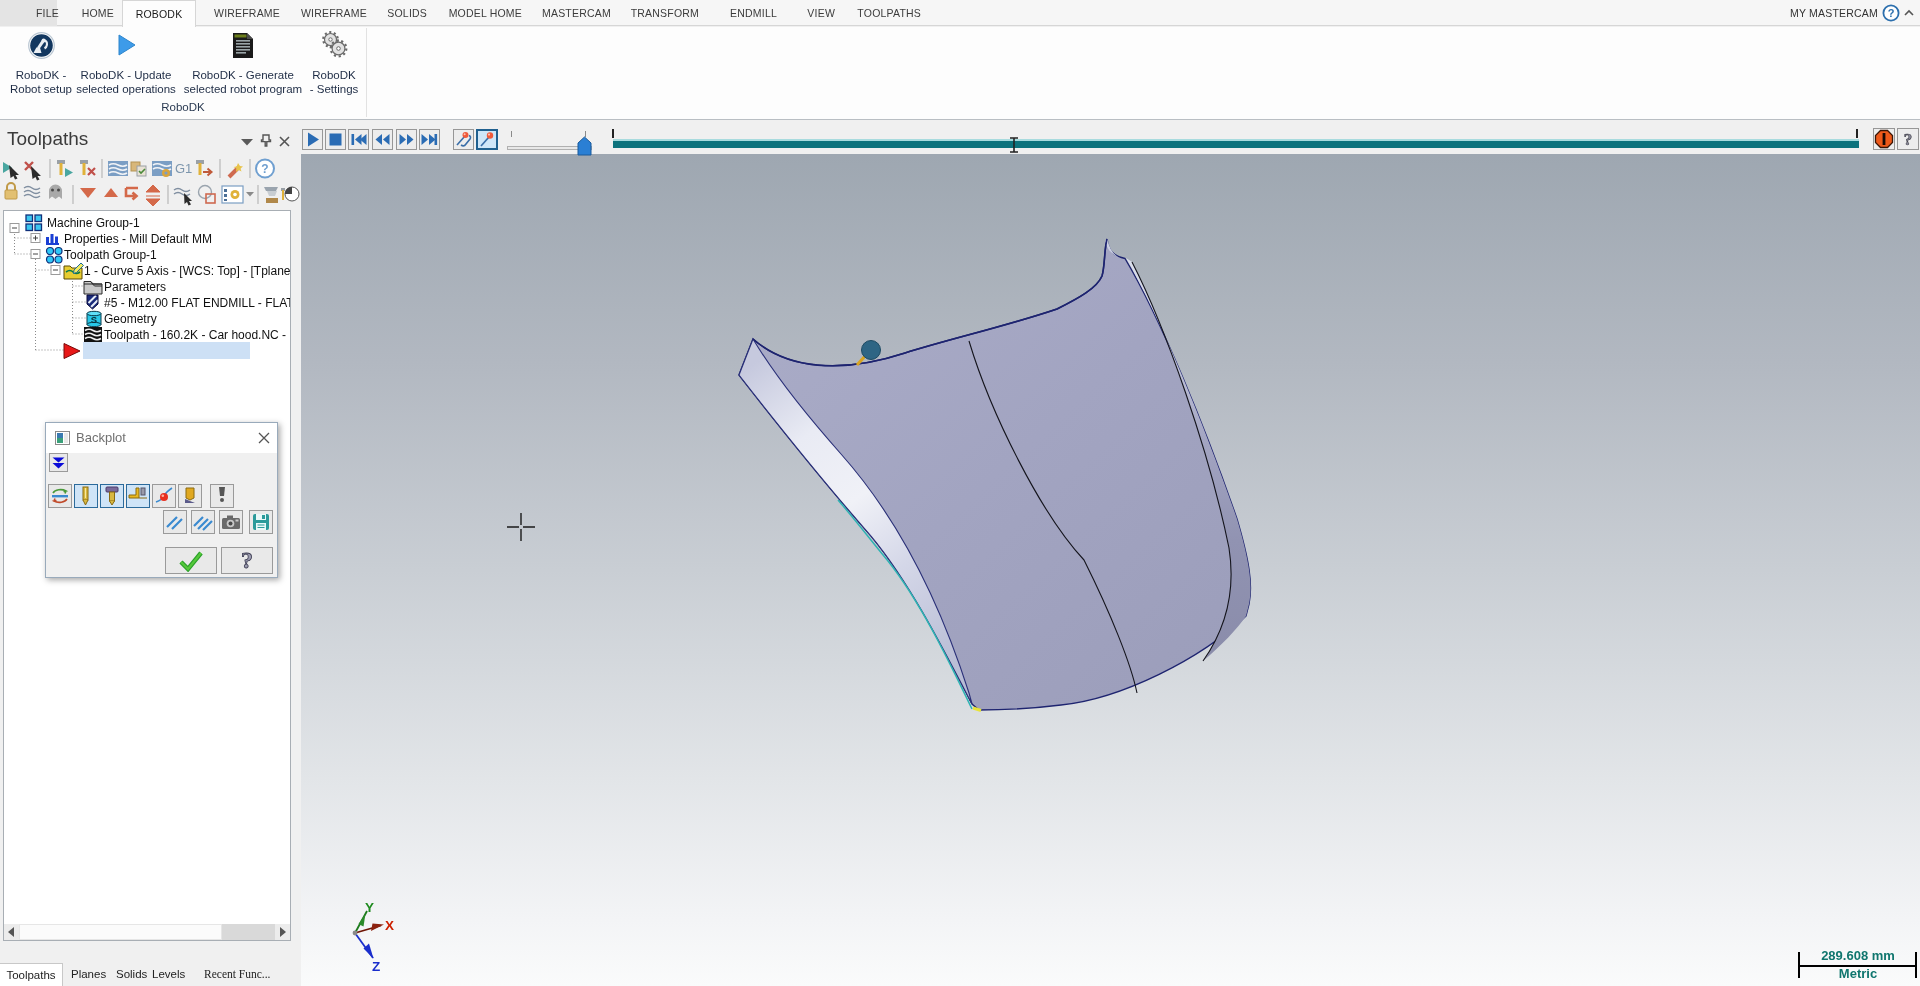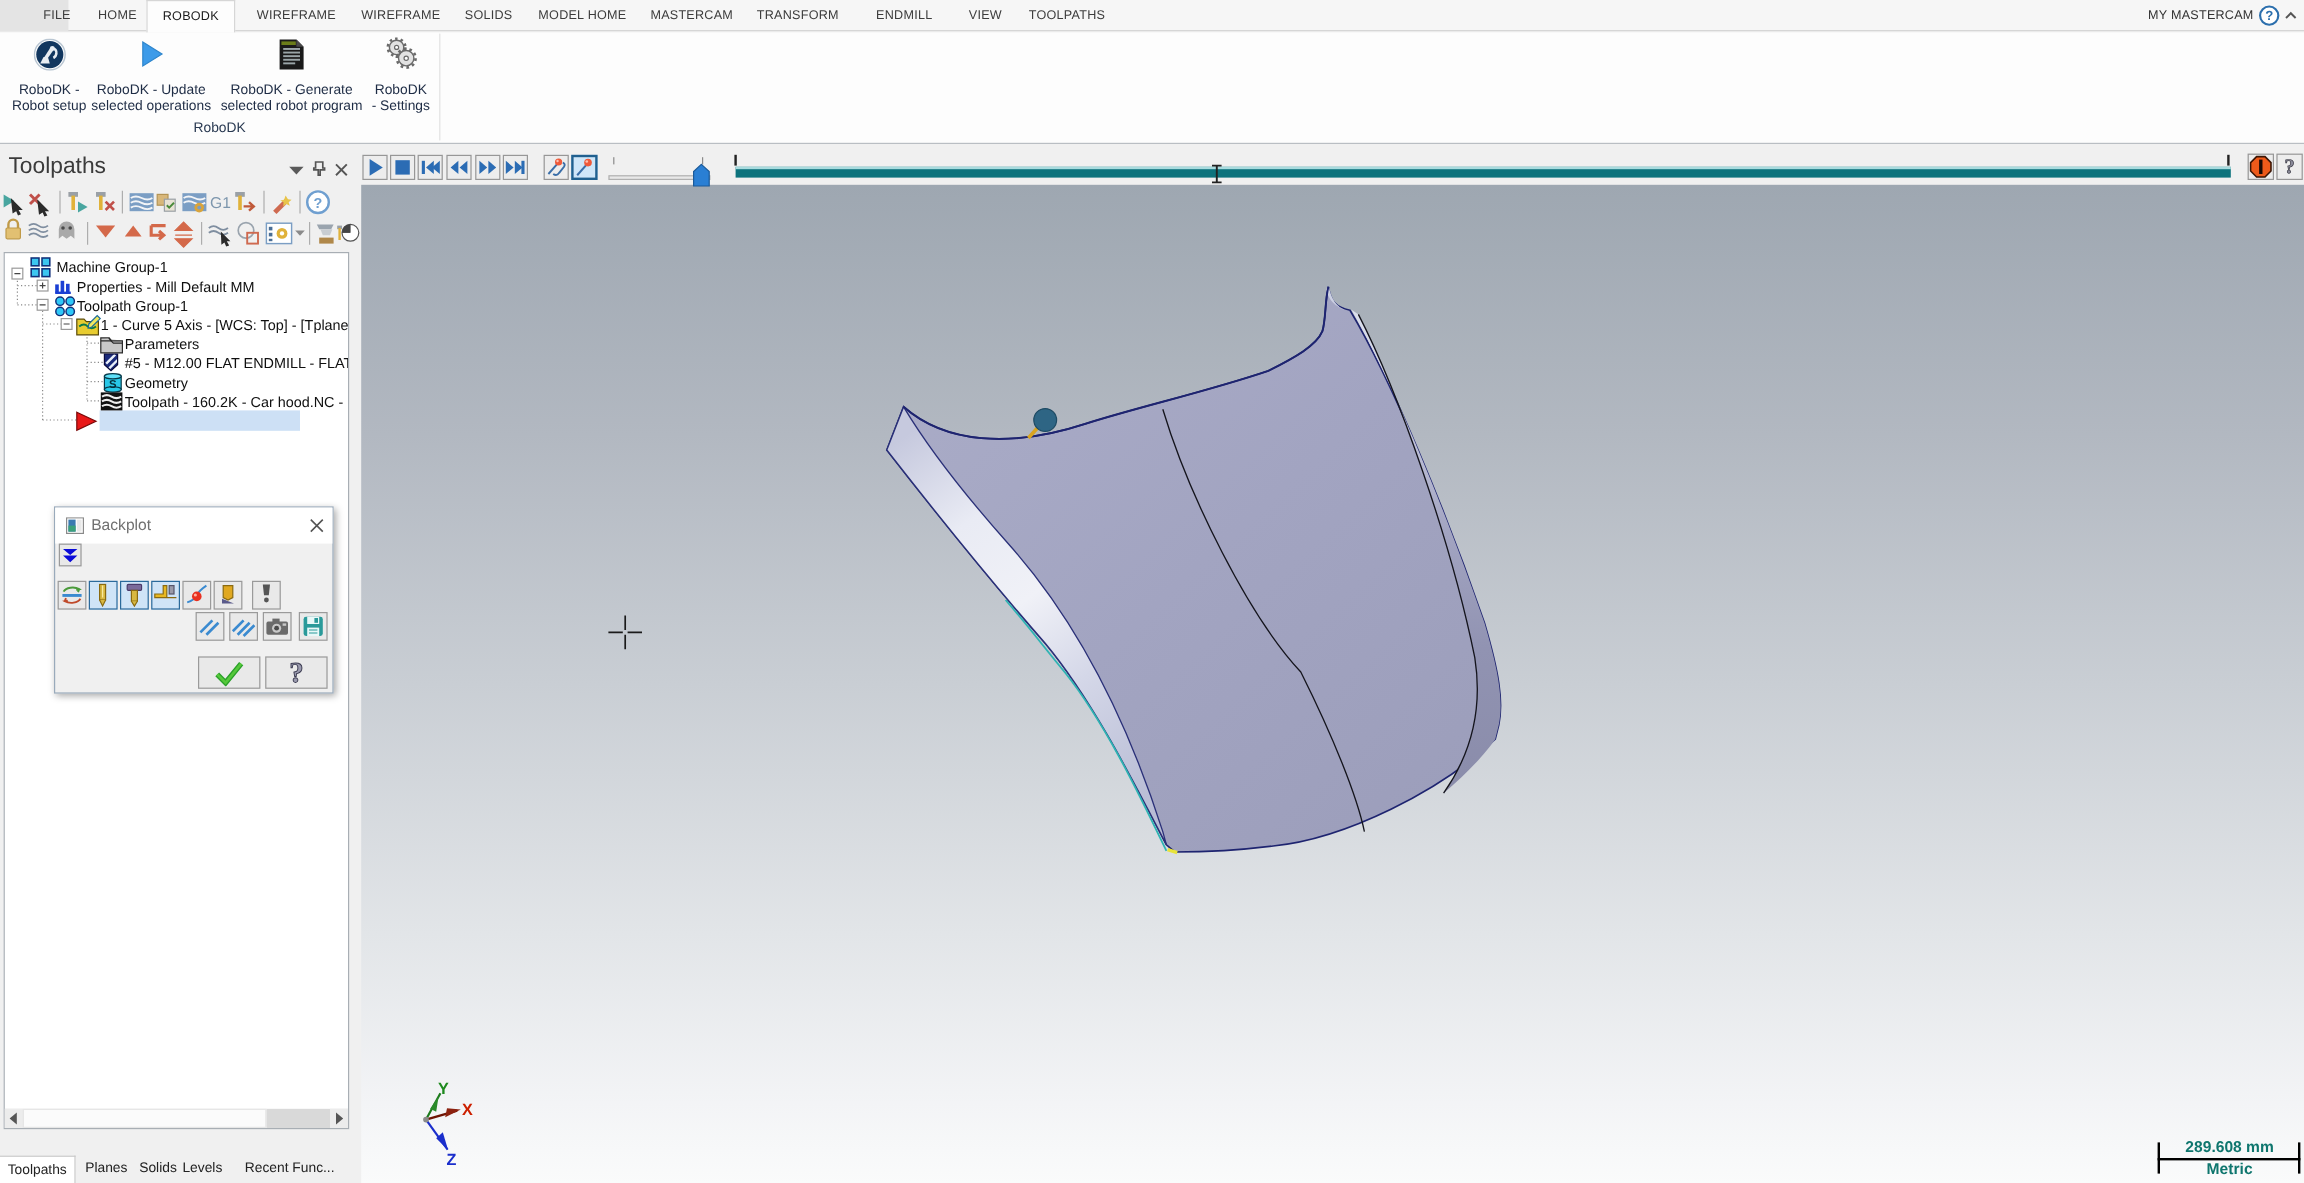--- a/index.html
+++ b/index.html
@@ -317,21 +317,21 @@
 <div class="abs" style="left:275px;top:924px;width:15px;height:16px;background:#ececec;"></div>
 <svg class="abs" style="left:275px;top:924px;" width="15" height="16">
     <path d="M5 3 L11 8 L5 13 Z" fill="#555"></path>
   </svg>
 
 
 <div class="btab" style="left:0;width:63px;background:#fff;border-right:1px solid #c8c8c8;border-top:1px solid #c8c8c8;text-align:center;">Toolpaths</div>
 <div class="btab" style="left:71px;text-align:center;">Planes</div>
 <div class="btab" style="left:116px;">Solids</div>
 <div class="btab" style="left:152px;">Levels</div>
-<div class="btab" style="left:204px;">Recent Func...</div>
+<div class="btab" style="left:204px;font-family:Liberation Serif, serif;">Recent Func...</div>
 
 
 <div id="viewport"></div>
 <svg class="abs" style="left:301px;top:154px;" width="1619" height="832" viewBox="0 0 1619 832">
   <defs>
     <linearGradient id="hoodg" x1="0" y1="0" x2="1" y2="1">
       <stop offset="0" stop-color="#abadc8"></stop>
       <stop offset="0.5" stop-color="#a2a4c1"></stop>
       <stop offset="1" stop-color="#9b9dba"></stop>
     </linearGradient>

